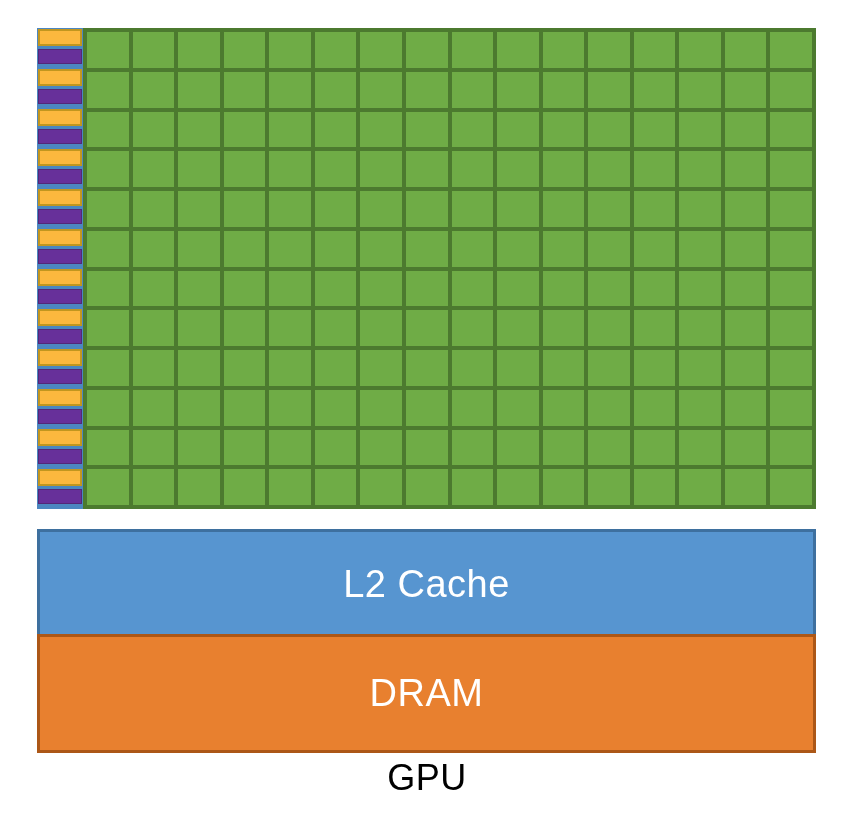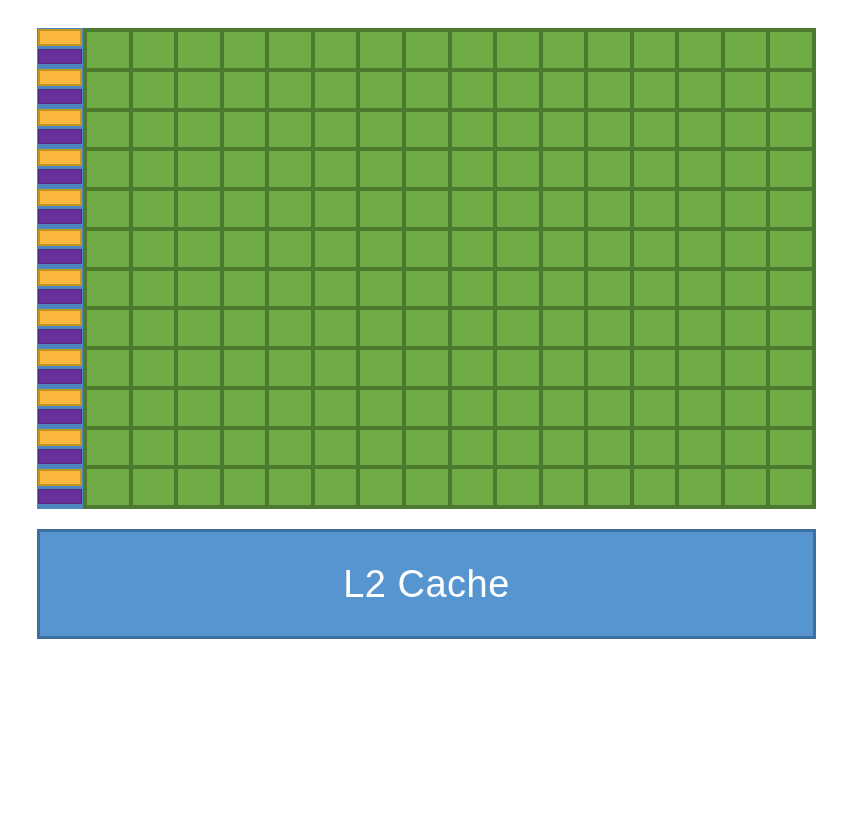--- a/index.html
+++ b/index.html
@@ -328,15 +328,19 @@
         <div class="core"></div>
         <div class="core"></div>
         <div class="core"></div>
       </div>
   </div>
 
   <div class="bar l2-bar">
     <span>L2 Cache</span>
   </div>
 
-
+  <div class="bar dram-bar">
+    <span>DRAM</span>
+  </div>
+
+  <div class="gpu-caption">GPU</div>
 
 </div>
 
 </body></html>

